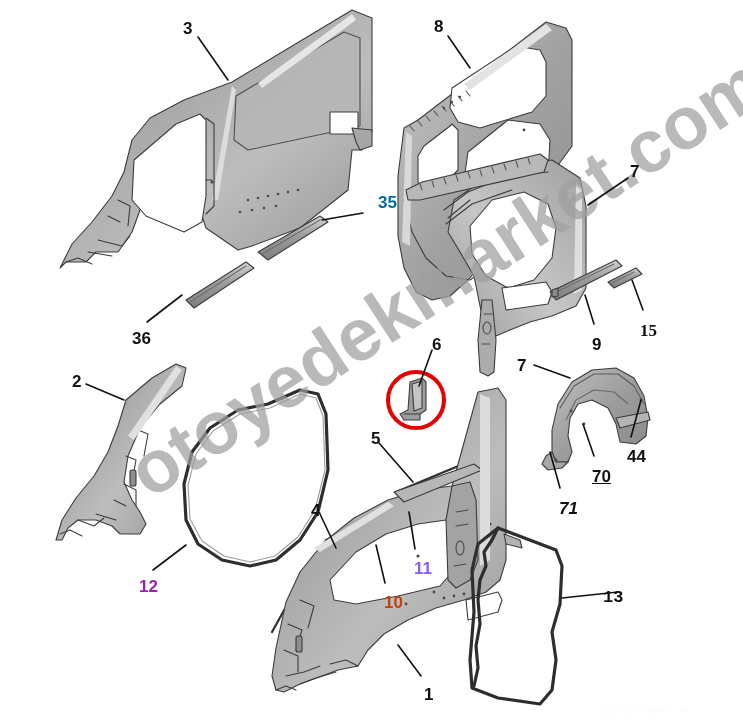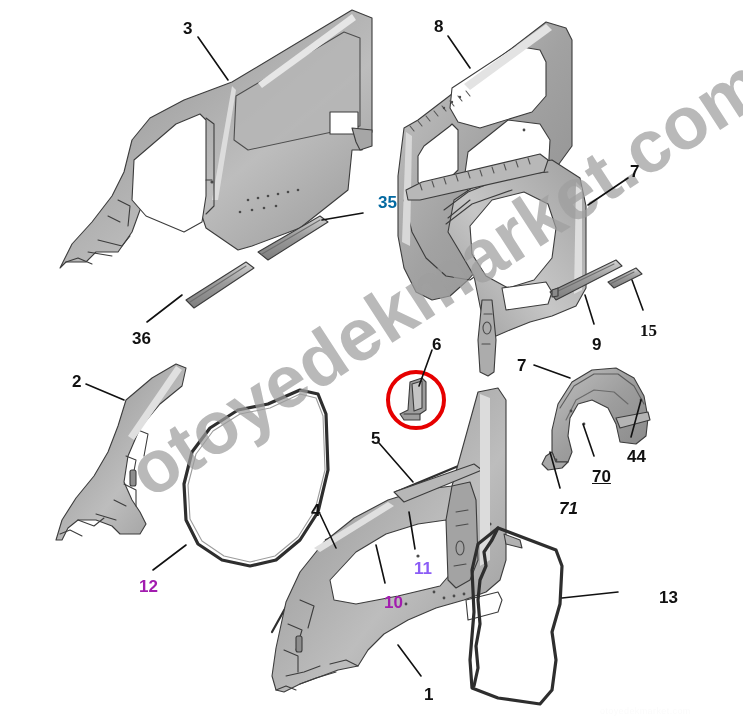--- a/index.html
+++ b/index.html
@@ -389,20 +389,20 @@
       <div class="label" style="left: 640px; top: 322px; color: rgb(17, 17, 17); font-family: Liberation Serif, serif;">15</div>
       <div class="label" style="left: 432px; top: 336px; color: rgb(17, 17, 17);">6</div>
       <div class="label" style="left: 517px; top: 357px; color: rgb(17, 17, 17);">7</div>
       <div class="label" style="left: 627px; top: 448px; color: rgb(17, 17, 17);">44</div>
       <div class="label" style="left: 592px; top: 468px; color: rgb(17, 17, 17); text-decoration: underline;">70</div>
       <div class="label" style="left: 559px; top: 500px; color: rgb(17, 17, 17); font-style: italic;">71</div>
       <div class="label" style="left: 72px; top: 373px; color: rgb(17, 17, 17);">2</div>
       <div class="label" style="left: 371px; top: 430px; color: rgb(17, 17, 17);">5</div>
       <div class="label" style="left: 311px; top: 502px; color: rgb(17, 17, 17);">4</div>
       <div class="label" style="left: 414px; top: 560px; color: #8b5cf6;">11</div>
-      <div class="label" style="left: 384px; top: 594px; color: #a21caf;">10</div>
+      <div class="label" style="left: 384px; top: 594px; color: #c2410c;">10</div>
       <div class="label" style="left: 139px; top: 578px; color: #a21caf;">12</div>
-      <div class="label" style="left: 659px; top: 589px; color: rgb(17, 17, 17);">13</div>
+      <div class="label" style="left: 603px; top: 589px; color: rgb(17, 17, 17); font-family: Liberation Mono, monospace;">13</div>
       <div class="label" style="left: 424px; top: 686px; color: rgb(17, 17, 17);">1</div>
     </div>
 
   <div id="bottomnote">otoyedekmarket.com</div>
 </div>
 
 </body></html>

